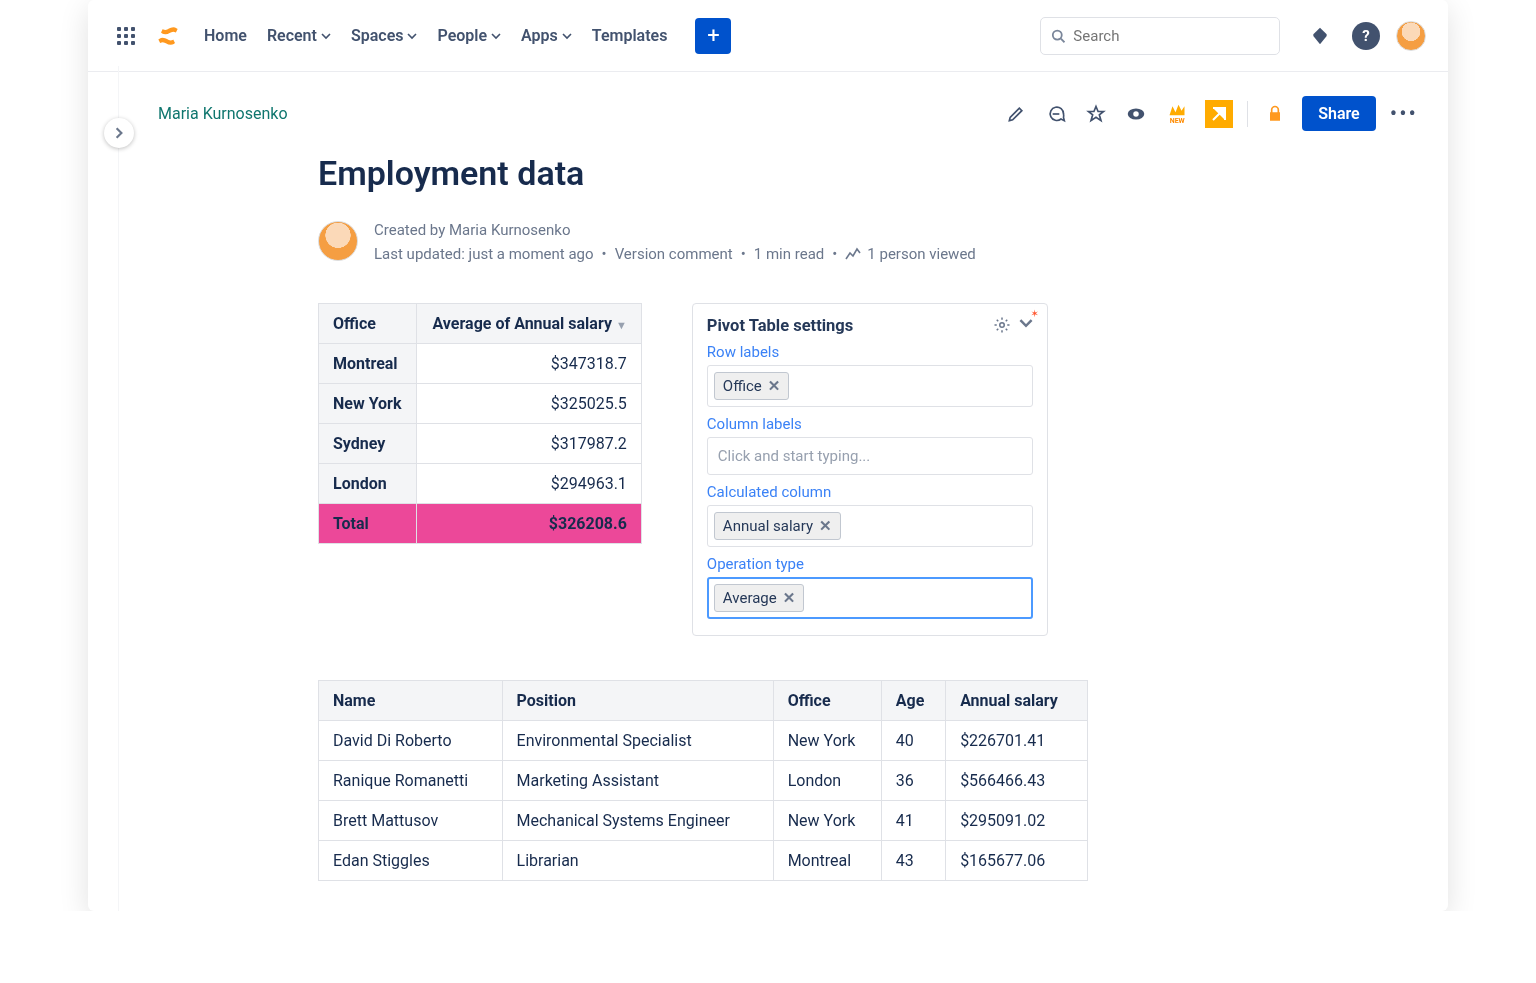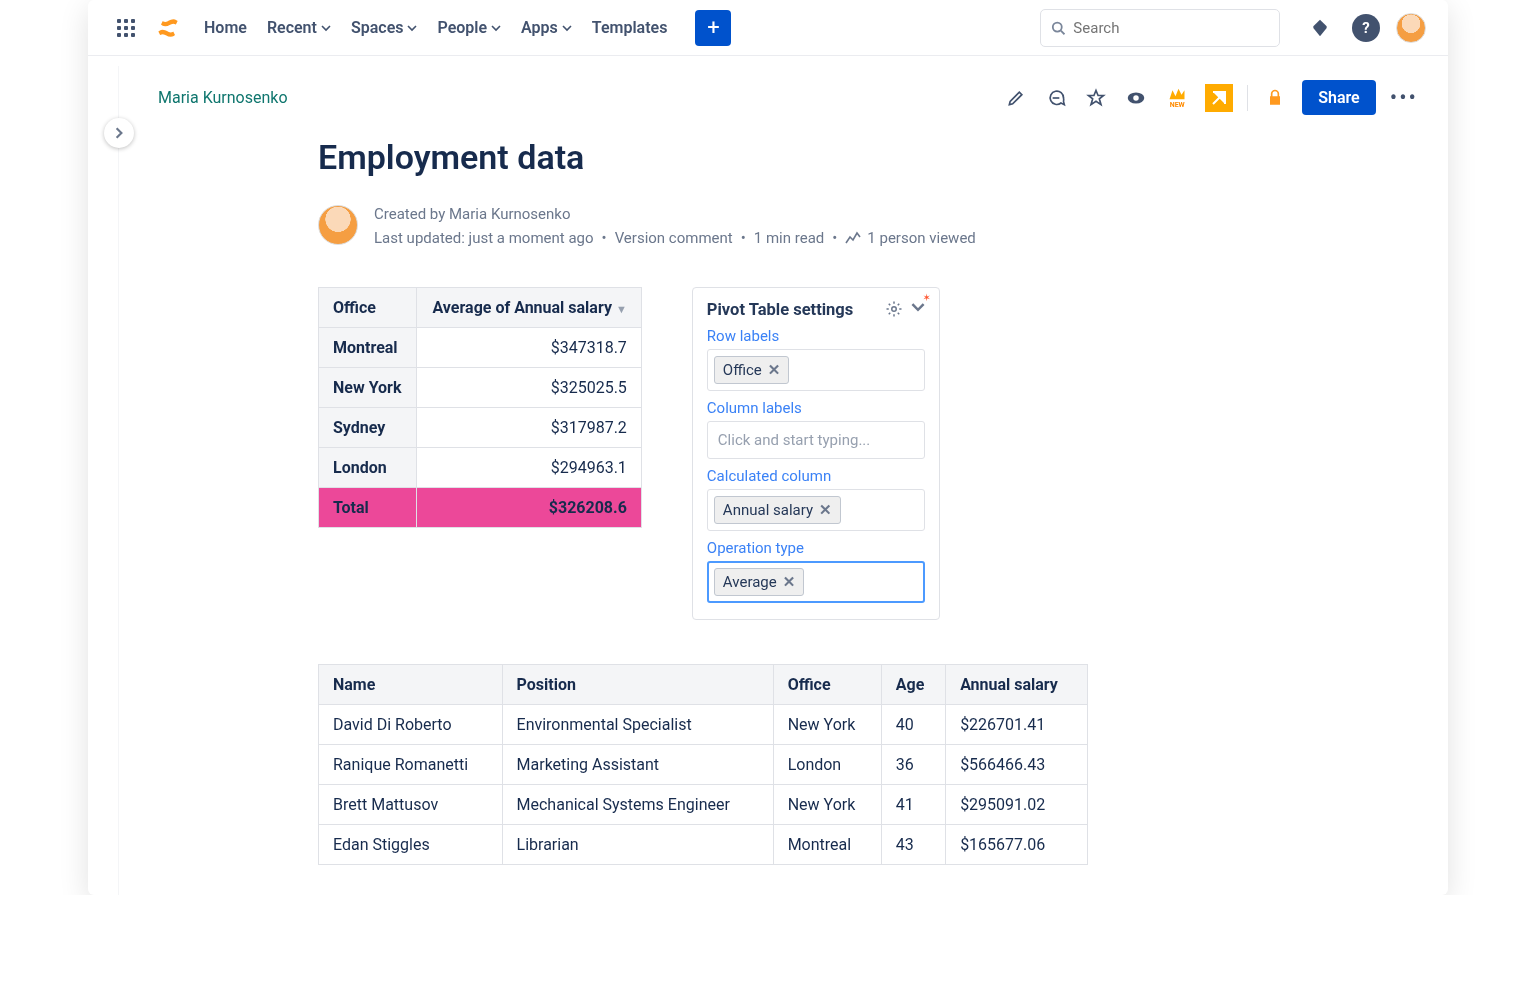--- a/index.html
+++ b/index.html
@@ -1,19 +1,19 @@
 <!DOCTYPE html>
 <html><head>
 <meta charset="utf-8">
 <style>
   * { box-sizing: border-box; margin: 0; padding: 0; font-family: -apple-system, BlinkMacSystemFont, "Segoe UI", Roboto, Helvetica, Arial, sans-serif; }
   body { background: #fff; color: #172B4D; font-size: 15px; }
   .frame { width: 1360px; margin: 0 auto; background: #fff; box-shadow: 0 8px 30px rgba(0,0,0,.12); border-radius: 6px; overflow: hidden; position: relative; }
   
-  .topnav { display: flex; align-items: center; height: 56px; padding: 0 22px; border-bottom: 1px solid #EBECF0; gap: 10px; }
+  .topnav { display: flex; align-items: center; height: 72px; padding: 0 22px; border-bottom: 1px solid #EBECF0; gap: 10px; }
   .icon-btn { width: 32px; height: 32px; display: flex; align-items: center; justify-content: center; color: #505F79; cursor: pointer; border-radius: 4px; }
   .logo { width: 32px; height: 32px; display:flex; align-items:center; justify-content:center; }
   .navlinks { display: flex; align-items: center; gap: 20px; margin-left: 10px; }
   .navlink { color: #42526E; font-weight: 600; font-size: 16px; cursor: pointer; display:flex; align-items:center; gap:4px;}
   .chev { width:10px; height:10px; }
   .create-btn { width: 36px; height: 36px; background: #0052CC; border-radius: 4px; display:flex; align-items:center; justify-content:center; color:#fff; margin-left: 18px; cursor:pointer; font-size:22px; font-weight:400; line-height:1;}
   .spacer { flex: 1; }
   .search { display:flex; align-items:center; border:1px solid #DFE1E6; border-radius:5px; height:38px; width:240px; padding:0 10px; color:#7A869A; gap:8px;}
   .search input { border:none; outline:none; font-size:15px; color:#42526E; width:100%; background:transparent;}
   .right-icons { display:flex; align-items:center; gap:16px; margin-left:14px; }
@@ -46,21 +46,21 @@
   .flex-row { display:flex; gap:50px; margin-top:40px; align-items:flex-start;}
   
   table.pivot { border-collapse:collapse; font-size:16px; color:#172B4D; }
   table.pivot th, table.pivot td { border:1px solid #DFE1E6; padding:10px 14px; }
   table.pivot th { background:#F4F5F7; font-weight:700; text-align:left;}
   table.pivot th.right, table.pivot td.right { text-align:right;padding-left:16px;}
   table.pivot .total td, table.pivot .total th { background:#ec4899; font-weight:700;}
   table.pivot .rowlabel { background:#F4F5F7; font-weight:700;}
   .sort-ind { display:inline-block; margin-left:4px; color:#97A0AF; font-size:11px;}
   
-  .panel { border:1px solid #DFE1E6; border-radius:4px; padding:12px 14px 16px; width:248px; }
+  .panel { border:1px solid #DFE1E6; border-radius:4px; padding:12px 14px 16px; width:356px; }
   .panel-title-row { display:flex; align-items:flex-start; justify-content:space-between;}
   .panel-title { font-weight:700; color:#253858; font-size:16.5px;}
   .panel-icons { display:flex; gap:8px; color:#6B778C; position:relative;}
   .panel-icons .star { position:absolute; top:-8px; right:-6px; color:#FF5630; font-size:10px;}
   .field-label { color:#3b82f6; font-size:15px; margin-top:8px;}
   .tag-box { border:1px solid #DFE1E6; border-radius:3px; padding:6px; margin-top:4px; min-height:38px; display:flex; align-items:center;}
   .tag-box.focus { border:2px solid #4C9AFF; padding:5px;}
   .tag { background:#EFEFEF; border:1px solid #C1C7D0; border-radius:3px; padding:4px 8px; font-size:15px; color:#253858; display:inline-flex; align-items:center; gap:6px;}
   .tag .x { color:#6B778C; font-weight:700; cursor:pointer;}
   .placeholder { color:#97A0AF; font-size:15px; padding-left:4px;}

